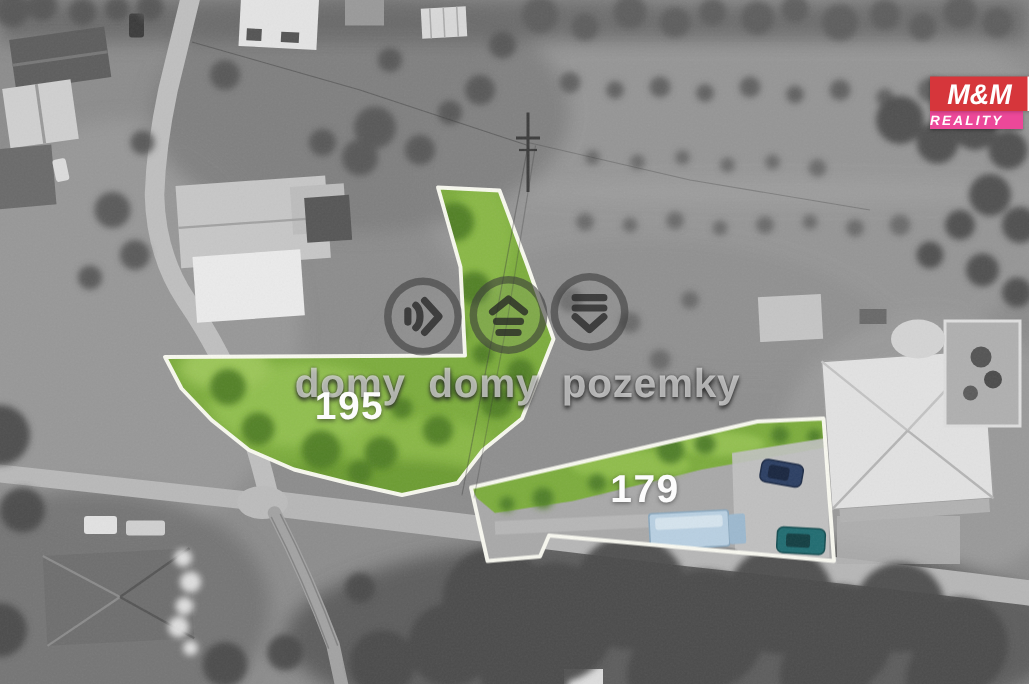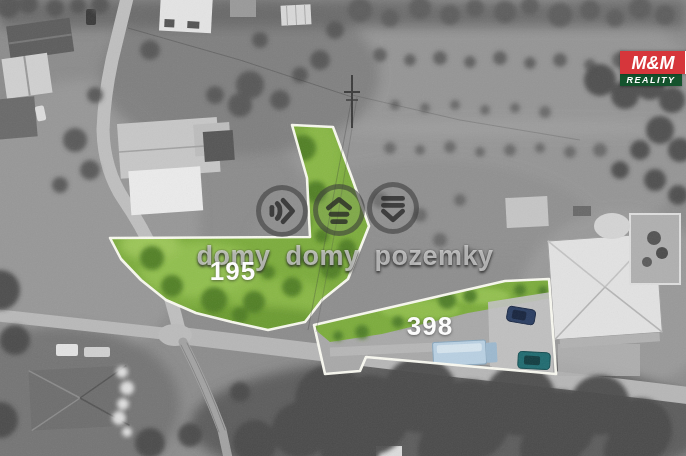--- a/index.html
+++ b/index.html
@@ -24,22 +24,22 @@
   .l279{left:430px;top:326px;}
   
   .logo{position:absolute;left:620px;top:13px;width:72px;margin-top:38px;}
   .logo-red{position:relative;width:72px;height:23px;background:#d6363b;
     display:flex;align-items:center;justify-content:center;box-shadow:0 0 3px rgba(0,0,0,.35);}
   .logo-red .mm{color:#fff;font-weight:bold;font-style:italic;font-size:18px;
     letter-spacing:0px;transform:scaleY(1.05);line-height:1;padding-right:6px;}
   .logo-strip{position:absolute;right:0;top:0;width:7px;height:23px;background:#fff;
     background-image:repeating-linear-gradient(180deg,#d6363b 0 1px,transparent 1px 4px);
     background-size:3px 100%;background-repeat:no-repeat;background-position:2px 3px;}
-  .logo-blue{width:62px;height:12px;background:#14532d;display:flex;align-items:center;
-    justify-content:center;box-shadow:0 1px 2px rgba(0,0,0,.3);}
+  .logo-blue{width:62px;height:12px;background:#ec4899;display:flex;align-items:center;
+    justify-content:flex-start;box-shadow:0 1px 2px rgba(0,0,0,.3);}
   .logo-blue span{color:#fff;font-weight:bold;font-style:italic;font-size:9px;
     letter-spacing:1.5px;line-height:1;}
 </style>
 </head>
 <body>
 
 <div class="stage">
 
   <svg class="bg" width="686" height="456" viewBox="0 0 686 456">
     <defs>
@@ -352,21 +352,21 @@
       <svg width="34" height="34" viewBox="0 0 32 32">
         <path d="M7,7 L25,7"></path>
         <path d="M7,13.5 L25,13.5"></path>
         <path d="M7,19 L16,27 L25,19"></path>
       </svg>
     </div>
     <div class="wm-text">domy domy pozemky</div>
   </div>
 
   <div class="plot-label l278">195</div>
-  <div class="plot-label l279">398</div>
+  <div class="plot-label l279">179</div>
 
   <div class="logo">
     <div class="logo-red">
       <span class="mm">M&amp;M</span>
       <span class="logo-strip"></span>
     </div>
     <div class="logo-blue">
       <span>REALITY</span>
     </div>
   </div>

